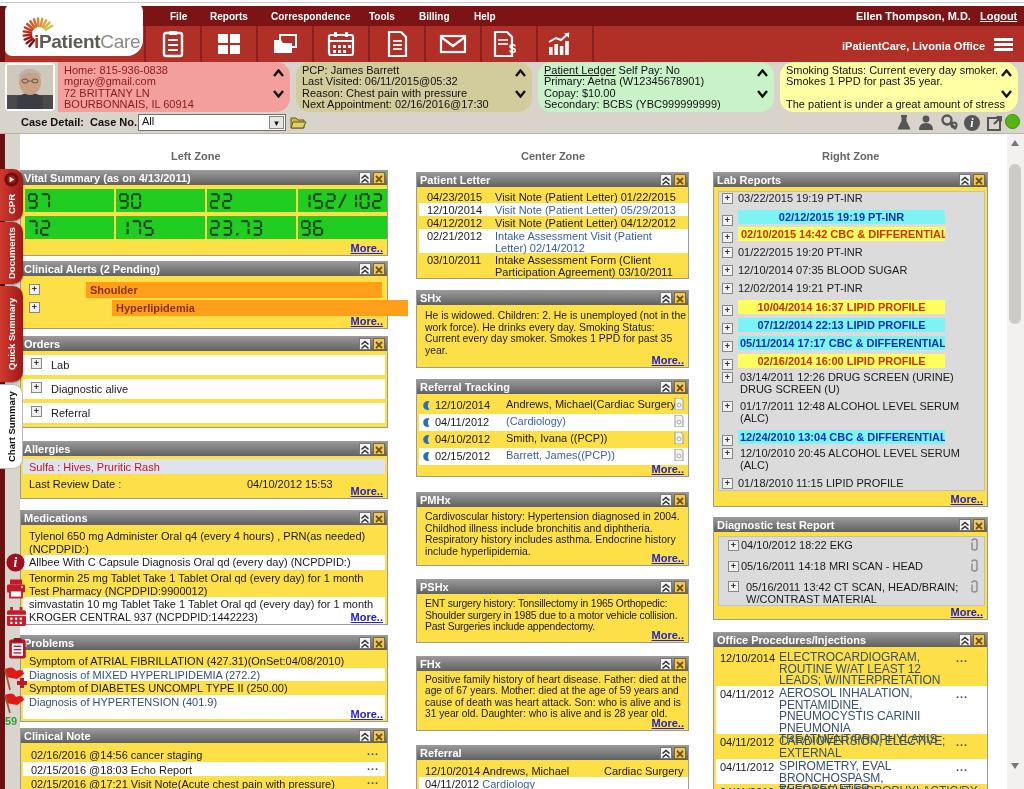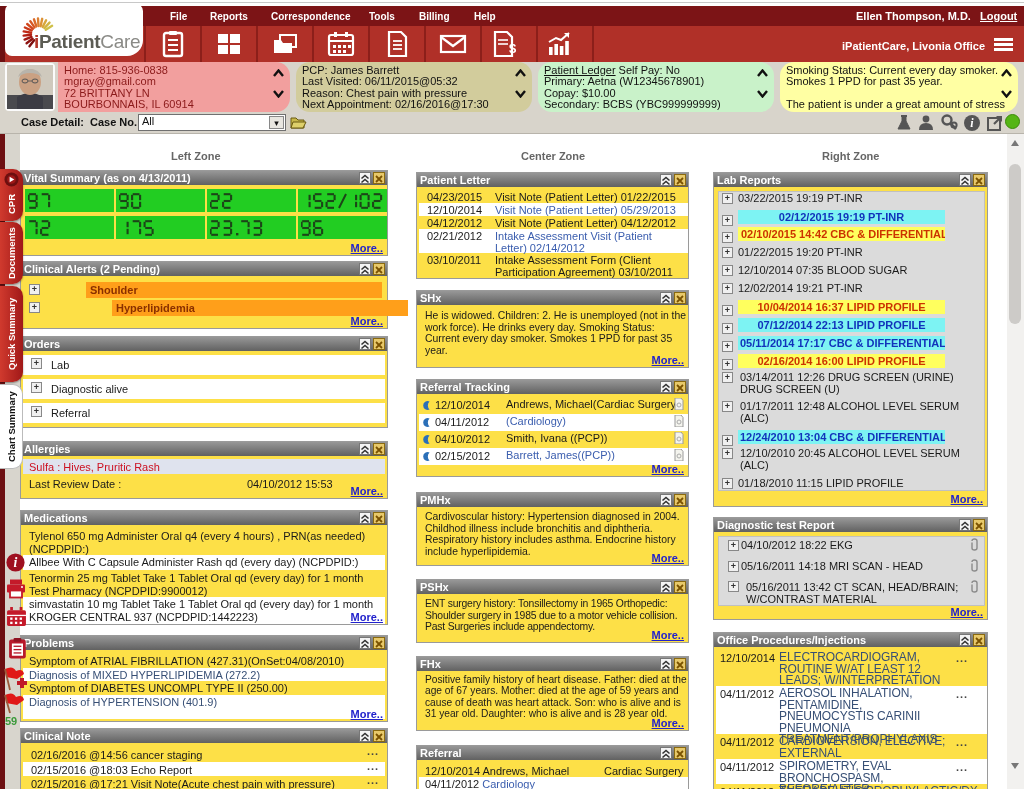--- a/index.html
+++ b/index.html
@@ -512,21 +512,21 @@
   <div class="hd">Medications<span class="bx b1">
           <svg width="10" height="10" viewBox="0 0 10 10" style="display:block;margin:1px auto 0;">
             <path d="M1.5 4.5 L5 1.5 L8.5 4.5 M1.5 8.5 L5 5.5 L8.5 8.5" fill="none" stroke="#333" stroke-width="1.6"></path>
           </svg>
         </span><span class="bx b2">
           <svg width="8" height="8" viewBox="0 0 8 8" style="display:block;margin:2px auto 0;">
             <path d="M1 1 L7 7 M7 1 L1 7" stroke="#7a5200" stroke-width="1.8"></path>
           </svg>
         </span></div>
   <div class="row" style="left:2px; top:17px; width:362px; padding:2px 2px 1px 6px; line-height:12.5px;">Tylenol 650 mg Administer Oral q4 (every 4 hours) , PRN(as needed) (NCPDPID:)</div>
-  <div class="row wrow" style="left:2px; top:44px; width:362px; padding:1px 2px 1px 6px; line-height:12.5px;">Allbee With C Capsule Administer Rash qd (every day) (NCPDPID:)</div>
+  <div class="row wrow" style="left:2px; top:44px; width:362px; padding:1px 2px 1px 6px; line-height:12.5px;">Allbee With C Capsule Diagnosis Oral qd (every day) (NCPDPID:)</div>
   <div class="row" style="left:2px; top:59px; width:362px; padding:2px 2px 1px 6px; line-height:12.5px;">Tenormin 25 mg Tablet Take 1 Tablet Oral qd (every day) for 1 month Test Pharmacy (NCPDPID:9900012)</div>
   <div class="row wrow" style="left:2px; top:86px; width:362px; padding:1px 2px 1px 6px; line-height:12.5px;">simvastatin 10 mg Tablet Take 1 Tablet Oral qd (every day) for 1 month KROGER CENTRAL 937 (NCPDPID:1442223)</div>
   <div class="more" style="bottom:1px;">More..</div>
 </div>
 
 <div class="panel" style="left:20px; top:635px; width:368px; height:87px;">
   <div class="hd">Problems<span class="bx b1">
           <svg width="10" height="10" viewBox="0 0 10 10" style="display:block;margin:1px auto 0;">
             <path d="M1.5 4.5 L5 1.5 L8.5 4.5 M1.5 8.5 L5 5.5 L8.5 8.5" fill="none" stroke="#333" stroke-width="1.6"></path>
           </svg>

